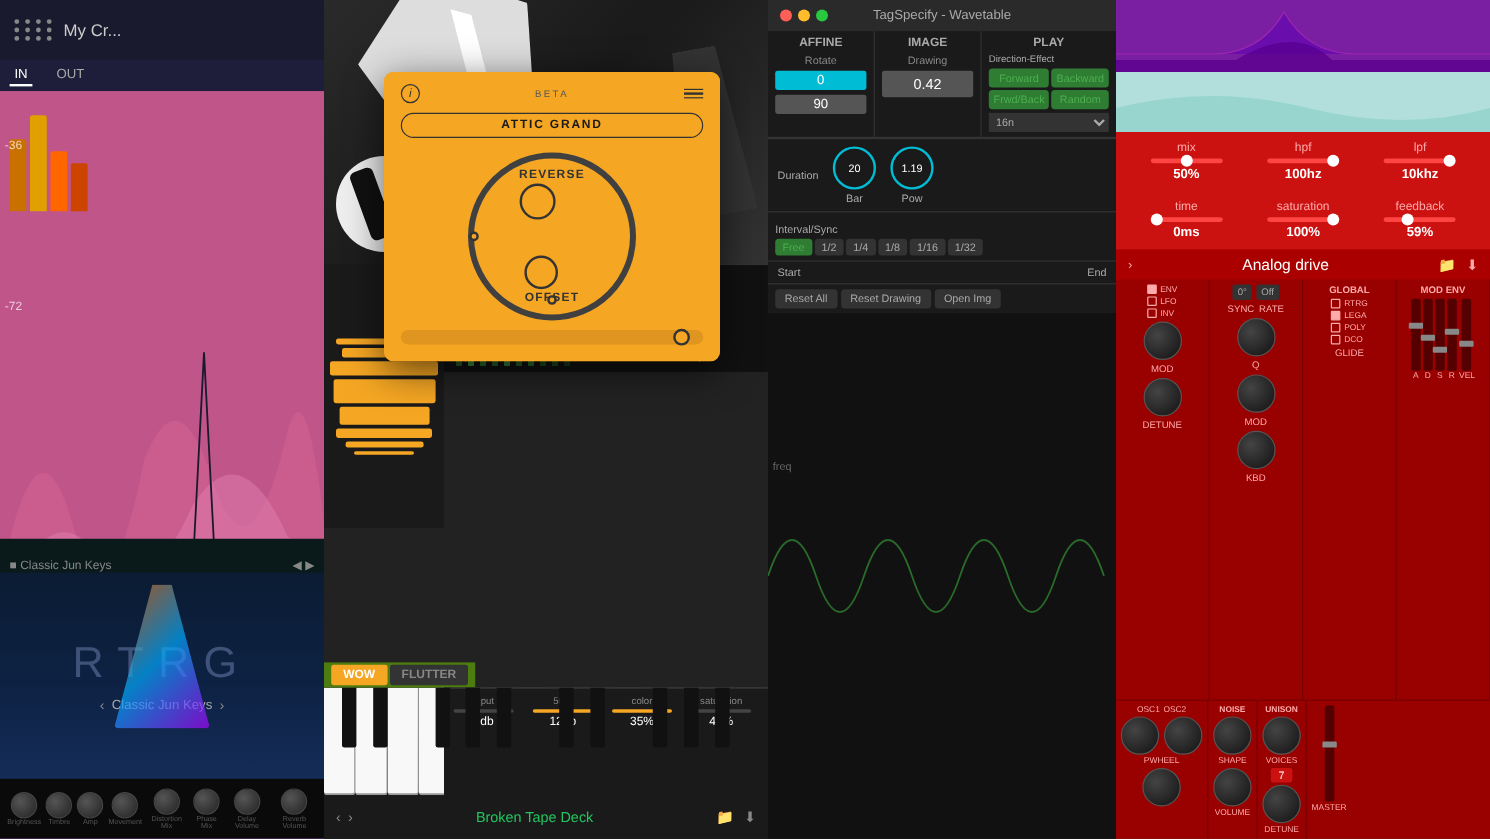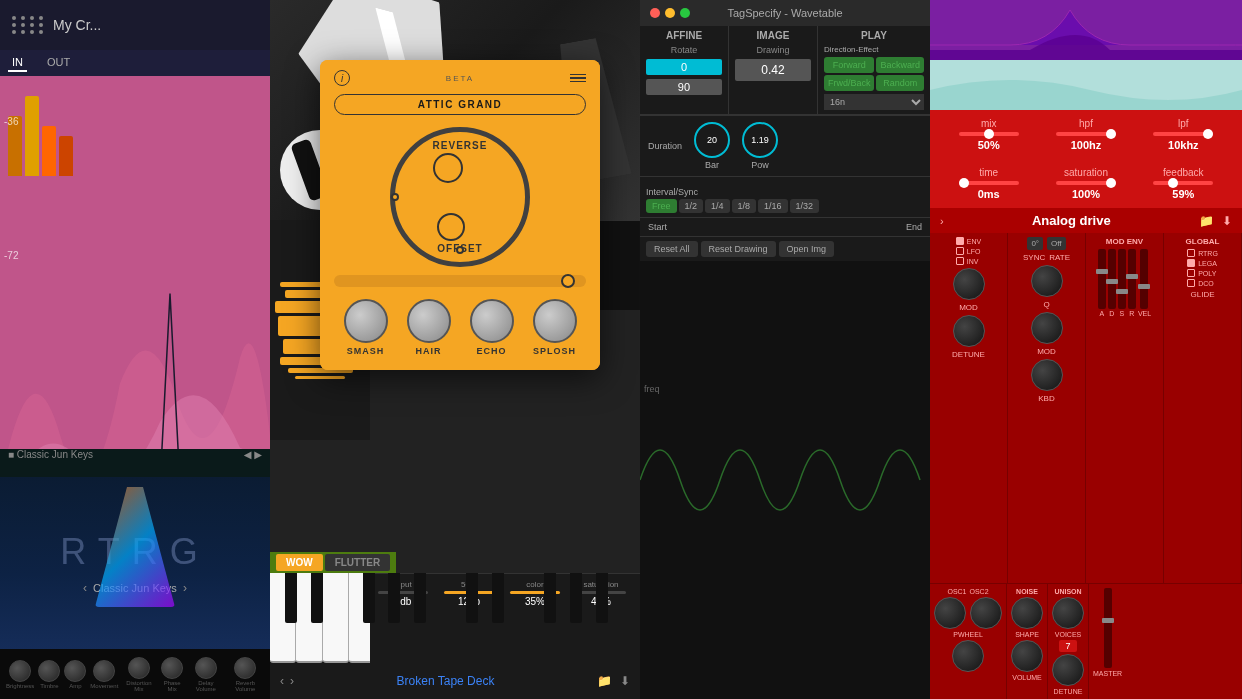--- a/index.html
+++ b/index.html
@@ -385,21 +385,21 @@
       height: 36px;
       background: #1a1a1a;
       display: flex;
       align-items: center;
       justify-content: space-between;
       padding: 0 10px;
       position: absolute;
       bottom: 0; left: 0; right: 0;
     }
     .tapedeck-name {
-      color: #3b82f6; font-size: 12px;
+      color: #22c55e; font-size: 12px;
     }
     .tape-icons {
       display: flex; gap: 8px;
     }
     .tape-icon-btn {
       color: #888; font-size: 12px;
     }
     .tapedeck-param-group {
       display: flex; flex-direction: column; align-items: center; gap: 2px;
     }
@@ -537,21 +537,21 @@
       overflow: hidden;
     }
     .analog-header {
       background: #aa0000;
       padding: 5px 10px;
       display: flex;
       align-items: center;
       justify-content: space-between;
     }
     .analog-title {
-      color: #fff; font-size: 13px; font-weight: 700;
+      color: #fff; font-size: 13px; font-weight: 400;
     }
     .analog-icons { display: flex; gap: 8px; }
     .analog-icon { color: #ffaaaa; font-size: 12px; }
     .analog-col {
       border-right: 1px solid #770000;
       padding: 4px;
       display: flex;
       flex-direction: column;
       align-items: center;
       gap: 3px;
@@ -598,21 +598,21 @@
       width: 270px;
       height: 250px;
       background: linear-gradient(180deg, #0a1a2e 0%, #0d2244 50%, #1a3366 100%);
       display: flex;
       flex-direction: column;
       overflow: hidden;
     }
     .keys-header {
       background: #0a1a1a;
       height: 28px;
-      display: flex; align-items: flex-start; justify-content: space-between;
+      display: flex; align-items: flex-end; justify-content: space-between;
       padding: 0 8px;
     }
     .keys-header-label { color: #888; font-size: 10px; }
     .keys-main {
       flex: 1;
       display: flex;
       flex-direction: column;
       align-items: center;
       justify-content: center;
       position: relative;
@@ -937,38 +937,20 @@
               <div class="vaults-offset-label">OFFSET</div>
             </div>
           </div>
           <div class="vaults-knob-dot2"></div>
         </div>
 
         <div class="vaults-slider-row">
           <div class="vaults-slider-thumb" style="left:90%;"></div>
         </div>
 
-        <div class="vaults-knobs-row">
-          <div class="vaults-small-knob-group">
-            <div class="vaults-small-knob"></div>
-            <span class="vaults-knob-label">SMASH</span>
-          </div>
-          <div class="vaults-small-knob-group">
-            <div class="vaults-small-knob"></div>
-            <span class="vaults-knob-label">HAIR</span>
-          </div>
-          <div class="vaults-small-knob-group">
-            <div class="vaults-small-knob"></div>
-            <span class="vaults-knob-label">ECHO</span>
-          </div>
-          <div class="vaults-small-knob-group">
-            <div class="vaults-small-knob"></div>
-            <span class="vaults-knob-label">SPLOSH</span>
-          </div>
-        </div>
       </div>
     </div>
 
     <div class="piano-section" style="position:absolute;bottom:36px;left:0;right:0;height:90px;">
       <div style="display:flex;width:100%;height:100%;position:relative;">
 
         <div class="piano-key-white"></div>
         <div class="piano-key-white"></div>
         <div class="piano-key-white"></div>
         <div class="piano-key-white"></div>
@@ -1246,20 +1228,45 @@
           </div>
           <div class="analog-mini-knob"></div>
           <span class="analog-col-label">Q</span>
           <div class="analog-mini-knob"></div>
           <span class="analog-col-label">MOD</span>
           <div class="analog-mini-knob"></div>
           <span class="analog-col-label">KBD</span>
         </div>
 
         <div class="analog-col">
+          <span style="color:#ffaaaa;font-size:8px;font-weight:600;">GLOBAL</span>
+          <div class="analog-checkbox-row">
+            <div class="analog-checkbox">
+              <div class="analog-cb"></div>
+              <span class="analog-cb-label">RTRG</span>
+            </div>
+            <div class="analog-checkbox">
+              <div class="analog-cb checked"></div>
+              <span class="analog-cb-label">LEGA</span>
+            </div>
+            <div class="analog-checkbox">
+              <div class="analog-cb"></div>
+              <span class="analog-cb-label">POLY</span>
+            </div>
+            <div class="analog-checkbox">
+              <div class="analog-cb"></div>
+              <span class="analog-cb-label">DCO</span>
+            </div>
+          </div>
+          <div style="display:flex;gap:3px;align-items:center;">
+            <span style="color:#ffaaaa;font-size:8px;">GLIDE</span>
+          </div>
+        </div>
+
+        <div class="analog-col">
           <span style="color:#ffaaaa;font-size:8px;font-weight:600;">MOD ENV</span>
           <div class="analog-fader-group">
             <div style="display:flex;flex-direction:column;align-items:center;gap:1px;">
               <div class="analog-fader">
                   <div class="analog-fader-thumb"></div>
                 </div>
               <span class="analog-fader-label">A</span>
             </div>
             <div style="display:flex;flex-direction:column;align-items:center;gap:1px;">
               <div class="analog-fader">
@@ -1280,45 +1287,20 @@
               <span class="analog-fader-label">R</span>
             </div>
             <div style="display:flex;flex-direction:column;align-items:center;gap:1px;">
               <div class="analog-fader">
                   <div class="analog-fader-thumb" style="top:35px;"></div>
                 </div>
               <span class="analog-fader-label">VEL</span>
             </div>
           </div>
         </div>
-
-        <div class="analog-col">
-          <span style="color:#ffaaaa;font-size:8px;font-weight:600;">GLOBAL</span>
-          <div class="analog-checkbox-row">
-            <div class="analog-checkbox">
-              <div class="analog-cb"></div>
-              <span class="analog-cb-label">RTRG</span>
-            </div>
-            <div class="analog-checkbox">
-              <div class="analog-cb checked"></div>
-              <span class="analog-cb-label">LEGA</span>
-            </div>
-            <div class="analog-checkbox">
-              <div class="analog-cb"></div>
-              <span class="analog-cb-label">POLY</span>
-            </div>
-            <div class="analog-checkbox">
-              <div class="analog-cb"></div>
-              <span class="analog-cb-label">DCO</span>
-            </div>
-          </div>
-          <div style="display:flex;gap:3px;align-items:center;">
-            <span style="color:#ffaaaa;font-size:8px;">GLIDE</span>
-          </div>
-        </div>
       </div>
 
       <div style="display:flex;gap:0;border-top:1px solid #770000;overflow:hidden;">
 
         <div style="display:flex;flex-direction:column;align-items:center;gap:2px;padding:4px;border-right:1px solid #770000;">
           <div style="display:flex;gap:3px;">
             <span style="color:#ffaaaa;font-size:7px;">OSC1</span>
             <span style="color:#ffaaaa;font-size:7px;">OSC2</span>
           </div>
           <div style="display:flex;gap:4px;">

